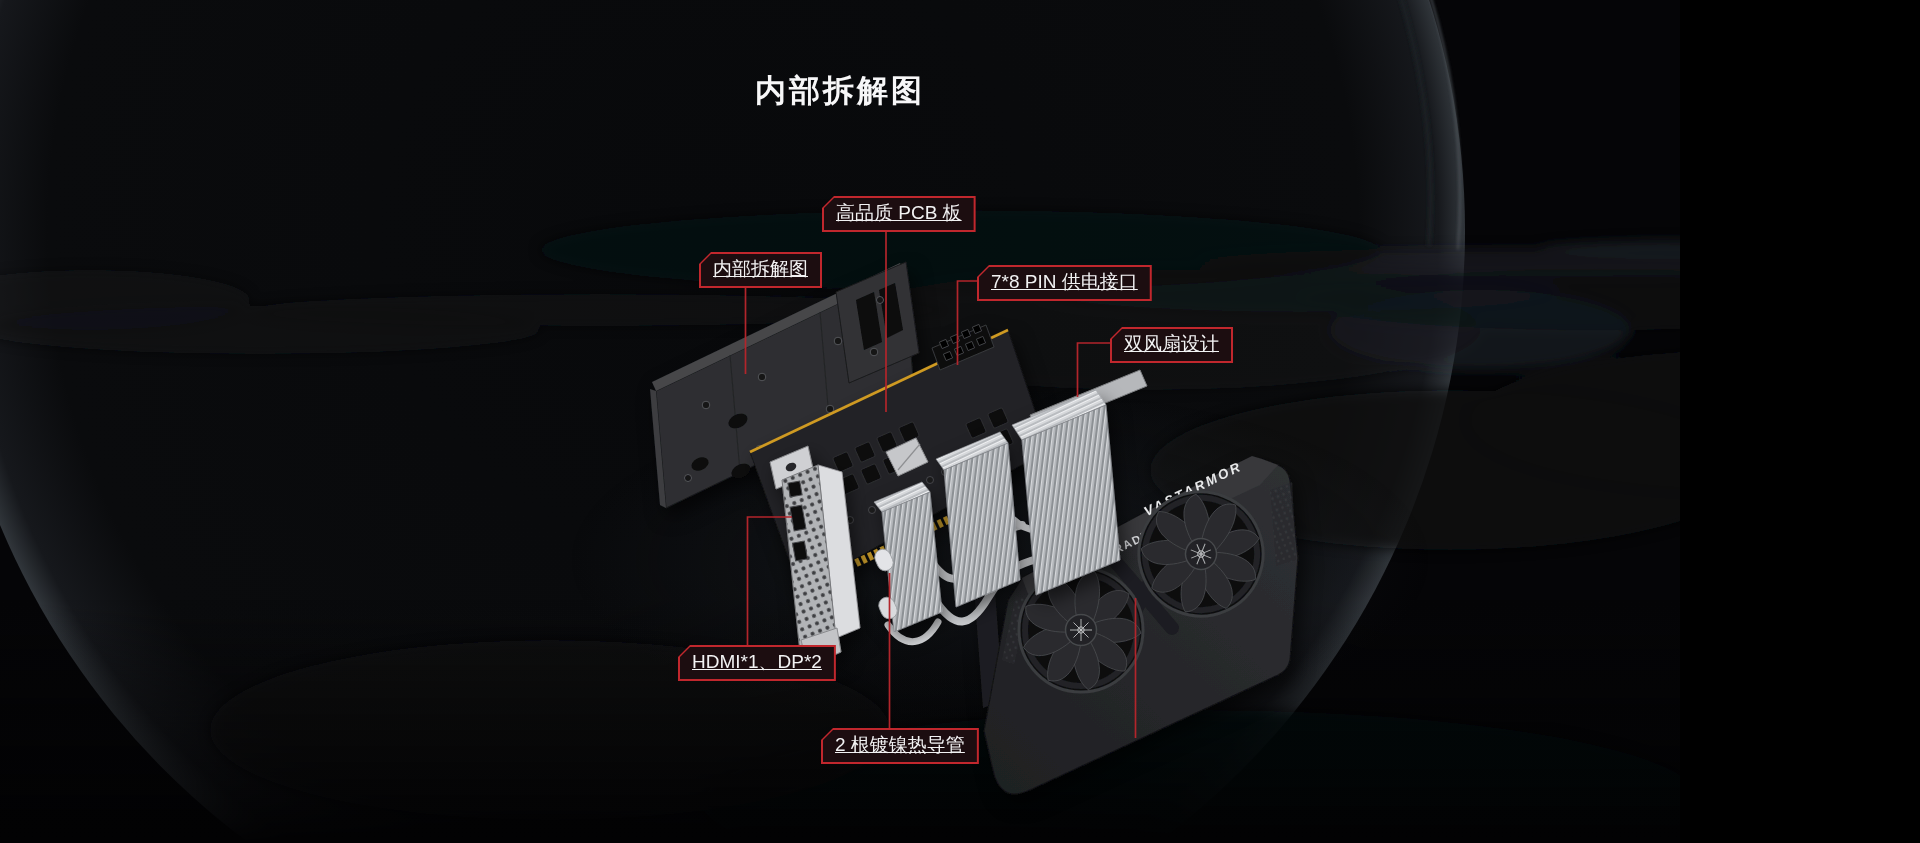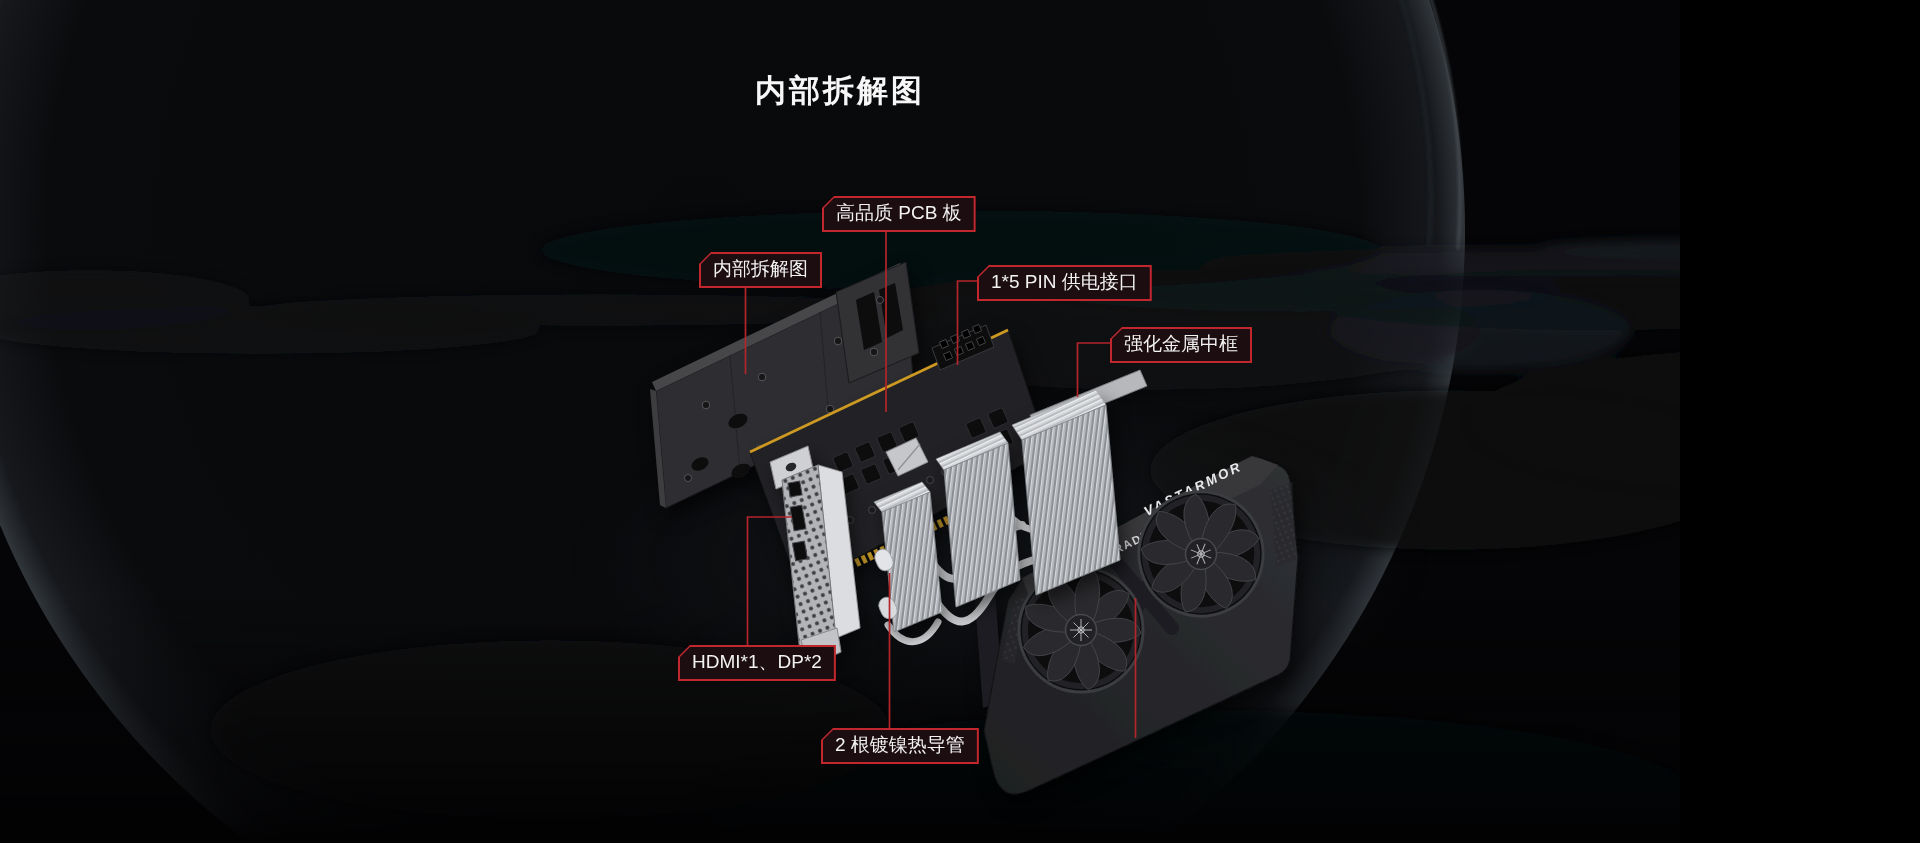--- a/index.html
+++ b/index.html
@@ -7,21 +7,21 @@
   #stage{position:relative;width:1680px;height:843px;background:#050507;overflow:hidden;}
   #scene{position:absolute;left:0;top:0;}
   .page-title{
     position:absolute;left:0;right:0;top:70px;text-align:center;
     color:#f7f7f8;font-size:31px;font-weight:bold;letter-spacing:3px;
   }
   .callout{position:absolute;z-index:5;}
   .co{background:#c1272d;clip-path:polygon(12px 0,100% 0,100% 100%,0 100%,0 12px);padding:2px;}
   .ci{
     background:#0b0b0dE8;clip-path:polygon(10px 0,100% 0,100% 100%,0 100%,0 10px);
-    padding:3px 12px 5px 12px;color:#f2f2f3;font-size:19px;line-height:24px;white-space:nowrap;
+    padding:3px 12px 5px 12px;color:#f2f2f3;font-size:19px;line-height:24px;white-space:nowrap;text-decoration:underline;
   }
 </style>
 </head>
 <body>
 
 <div id="stage">
 
 <svg id="scene" width="1920" height="843" viewBox="0 0 1920 843">
   <defs>
     <radialGradient id="gPlanet" cx="0.5" cy="0.5" r="0.5">
@@ -260,26 +260,26 @@
         <div class="ci">内部拆解图</div>
       </div>
 </div>
 <div class="callout" style="left:822px;top:196px">
   <div class="co">
         <div class="ci">高品质 PCB 板</div>
       </div>
 </div>
 <div class="callout" style="left:977px;top:265px">
   <div class="co">
-        <div class="ci">1*5 PIN 供电接口</div>
+        <div class="ci">7*8 PIN 供电接口</div>
       </div>
 </div>
 <div class="callout" style="left:1110px;top:327px">
   <div class="co">
-        <div class="ci">强化金属中框</div>
+        <div class="ci">双风扇设计</div>
       </div>
 </div>
 <div class="callout" style="left:678px;top:645px">
   <div class="co">
         <div class="ci">HDMI*1、DP*2</div>
       </div>
 </div>
 <div class="callout" style="left:821px;top:728px">
   <div class="co">
         <div class="ci">2 根镀镍热导管</div>

